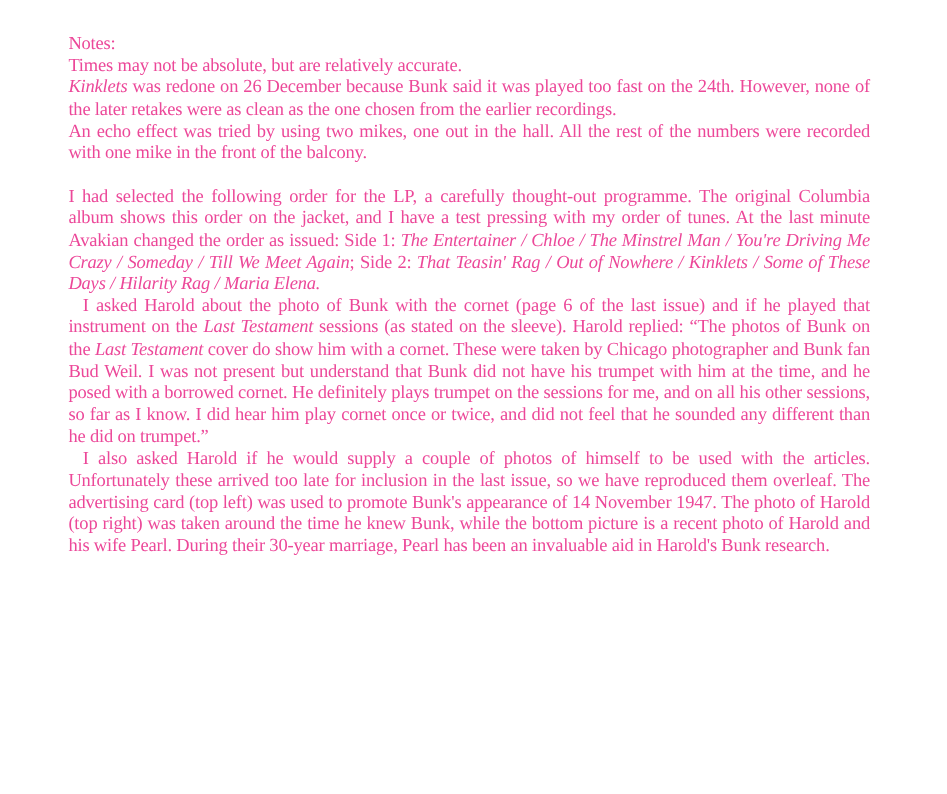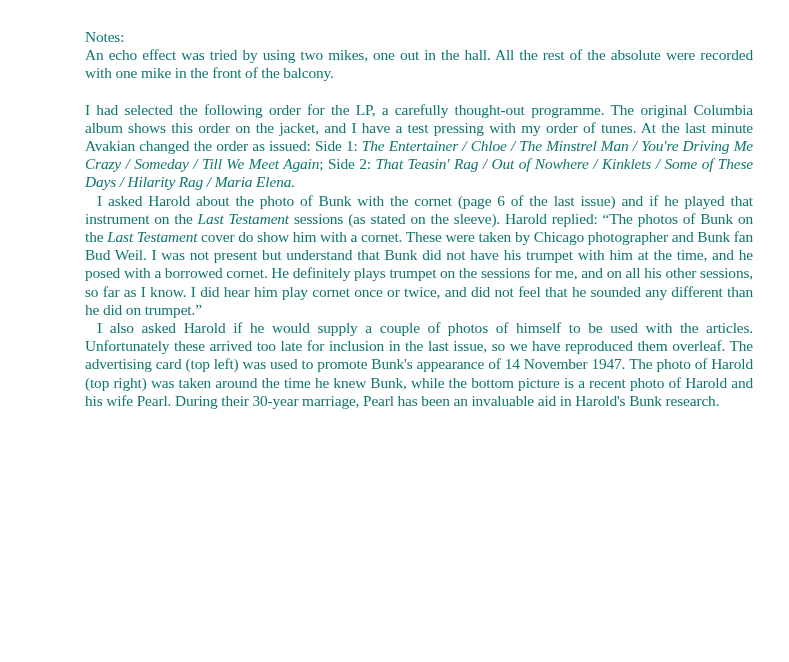--- a/index.html
+++ b/index.html
@@ -1,35 +1,37 @@
 <!DOCTYPE html>
 <html><head>
 <meta charset="utf-8">
 <style>
   html, body { margin:0; padding:0; background:#ffffff; }
   body { width:789px; height:662px; overflow:hidden; position:relative; }
   .page {
-    position:absolute; left:85px; top:28px; width:668px;
+    position:absolute; left:57px; top:28px; width:668px;
     font-family:"Liberation Serif","DejaVu Serif",serif;
-    font-size:15.4px; line-height:18.2px; color:#0f766e;
+    font-size:15.4px; line-height:18.2px; color:#ec4899;
     letter-spacing:-0.15px;
   }
   .line { margin:0; }
   .just { text-align:justify; }
   .gap { height:18px; }
   .indent { text-indent:12px; }
   i { font-style:italic; }
 </style>
 </head>
 <body>
 
 <div class="page">
   <p class="line">Notes:</p>
   <div id="notes-list">
-      <p class="line just"><span>An echo effect was tried by using two mikes, one out in the hall.  All the rest of the absolute were recorded with one mike in the front of the balcony.</span></p>
+      <p class="line just"><span>Times may not be absolute, but are relatively accurate.</span></p>
+      <p class="line just"><i>Kinklets</i><span> was redone on 26 December because Bunk said it was played too fast on the 24th. However, none of the later retakes were as clean as the one chosen from the earlier recordings.</span></p>
+      <p class="line just"><span>An echo effect was tried by using two mikes, one out in the hall.  All the rest of the numbers were recorded with one mike in the front of the balcony.</span></p>
     </div>
   <div class="gap"></div>
   <div id="body-paras">
       <p class="line just"><span>I had selected the following order for the LP, a carefully thought-out programme.  The original Columbia album shows this order on the jacket, and I have a test pressing with my order of tunes.  At the last minute Avakian changed the order as issued: Side 1: </span><i>The Entertainer / Chloe / The Minstrel Man / You're Driving Me Crazy / Someday / Till We Meet Again</i><span>; Side 2: </span><i>That Teasin' Rag / Out of Nowhere / Kinklets / Some of These Days / Hilarity Rag / Maria Elena.</i></p>
       <p class="line just indent"><span>I asked Harold about the photo of Bunk with the cornet (page 6 of the last issue) and  if he played that instrument on the </span><i>Last Testament</i><span> sessions (as stated on the sleeve).  Harold replied: “The photos of Bunk on the </span><i>Last Testament</i><span> cover do show him with a cornet.  These were taken by Chicago photographer and Bunk fan Bud Weil.  I was not present but understand that Bunk did not have his trumpet with him at the time, and he posed with a borrowed cornet.  He definitely plays trumpet on the sessions for me, and on all his other sessions, so far as I know.  I did hear him play cornet once or twice, and did not feel that he sounded any different than he did on trumpet.”</span></p>
       <p class="line just indent"><span>I also asked Harold if he would supply a couple of photos of himself to be used with the articles.  Unfortunately these arrived too late for inclusion in the last issue, so we have reproduced them overleaf.  The advertising card (top left) was used to promote Bunk's appearance of 14 November 1947.  The photo of Harold (top right) was taken around the time he knew Bunk, while the bottom picture is a recent photo of Harold and his wife Pearl.  During their 30-year marriage, Pearl has been an invaluable aid in Harold's Bunk research.</span></p>
     </div>
 </div>
 
 </body></html>

